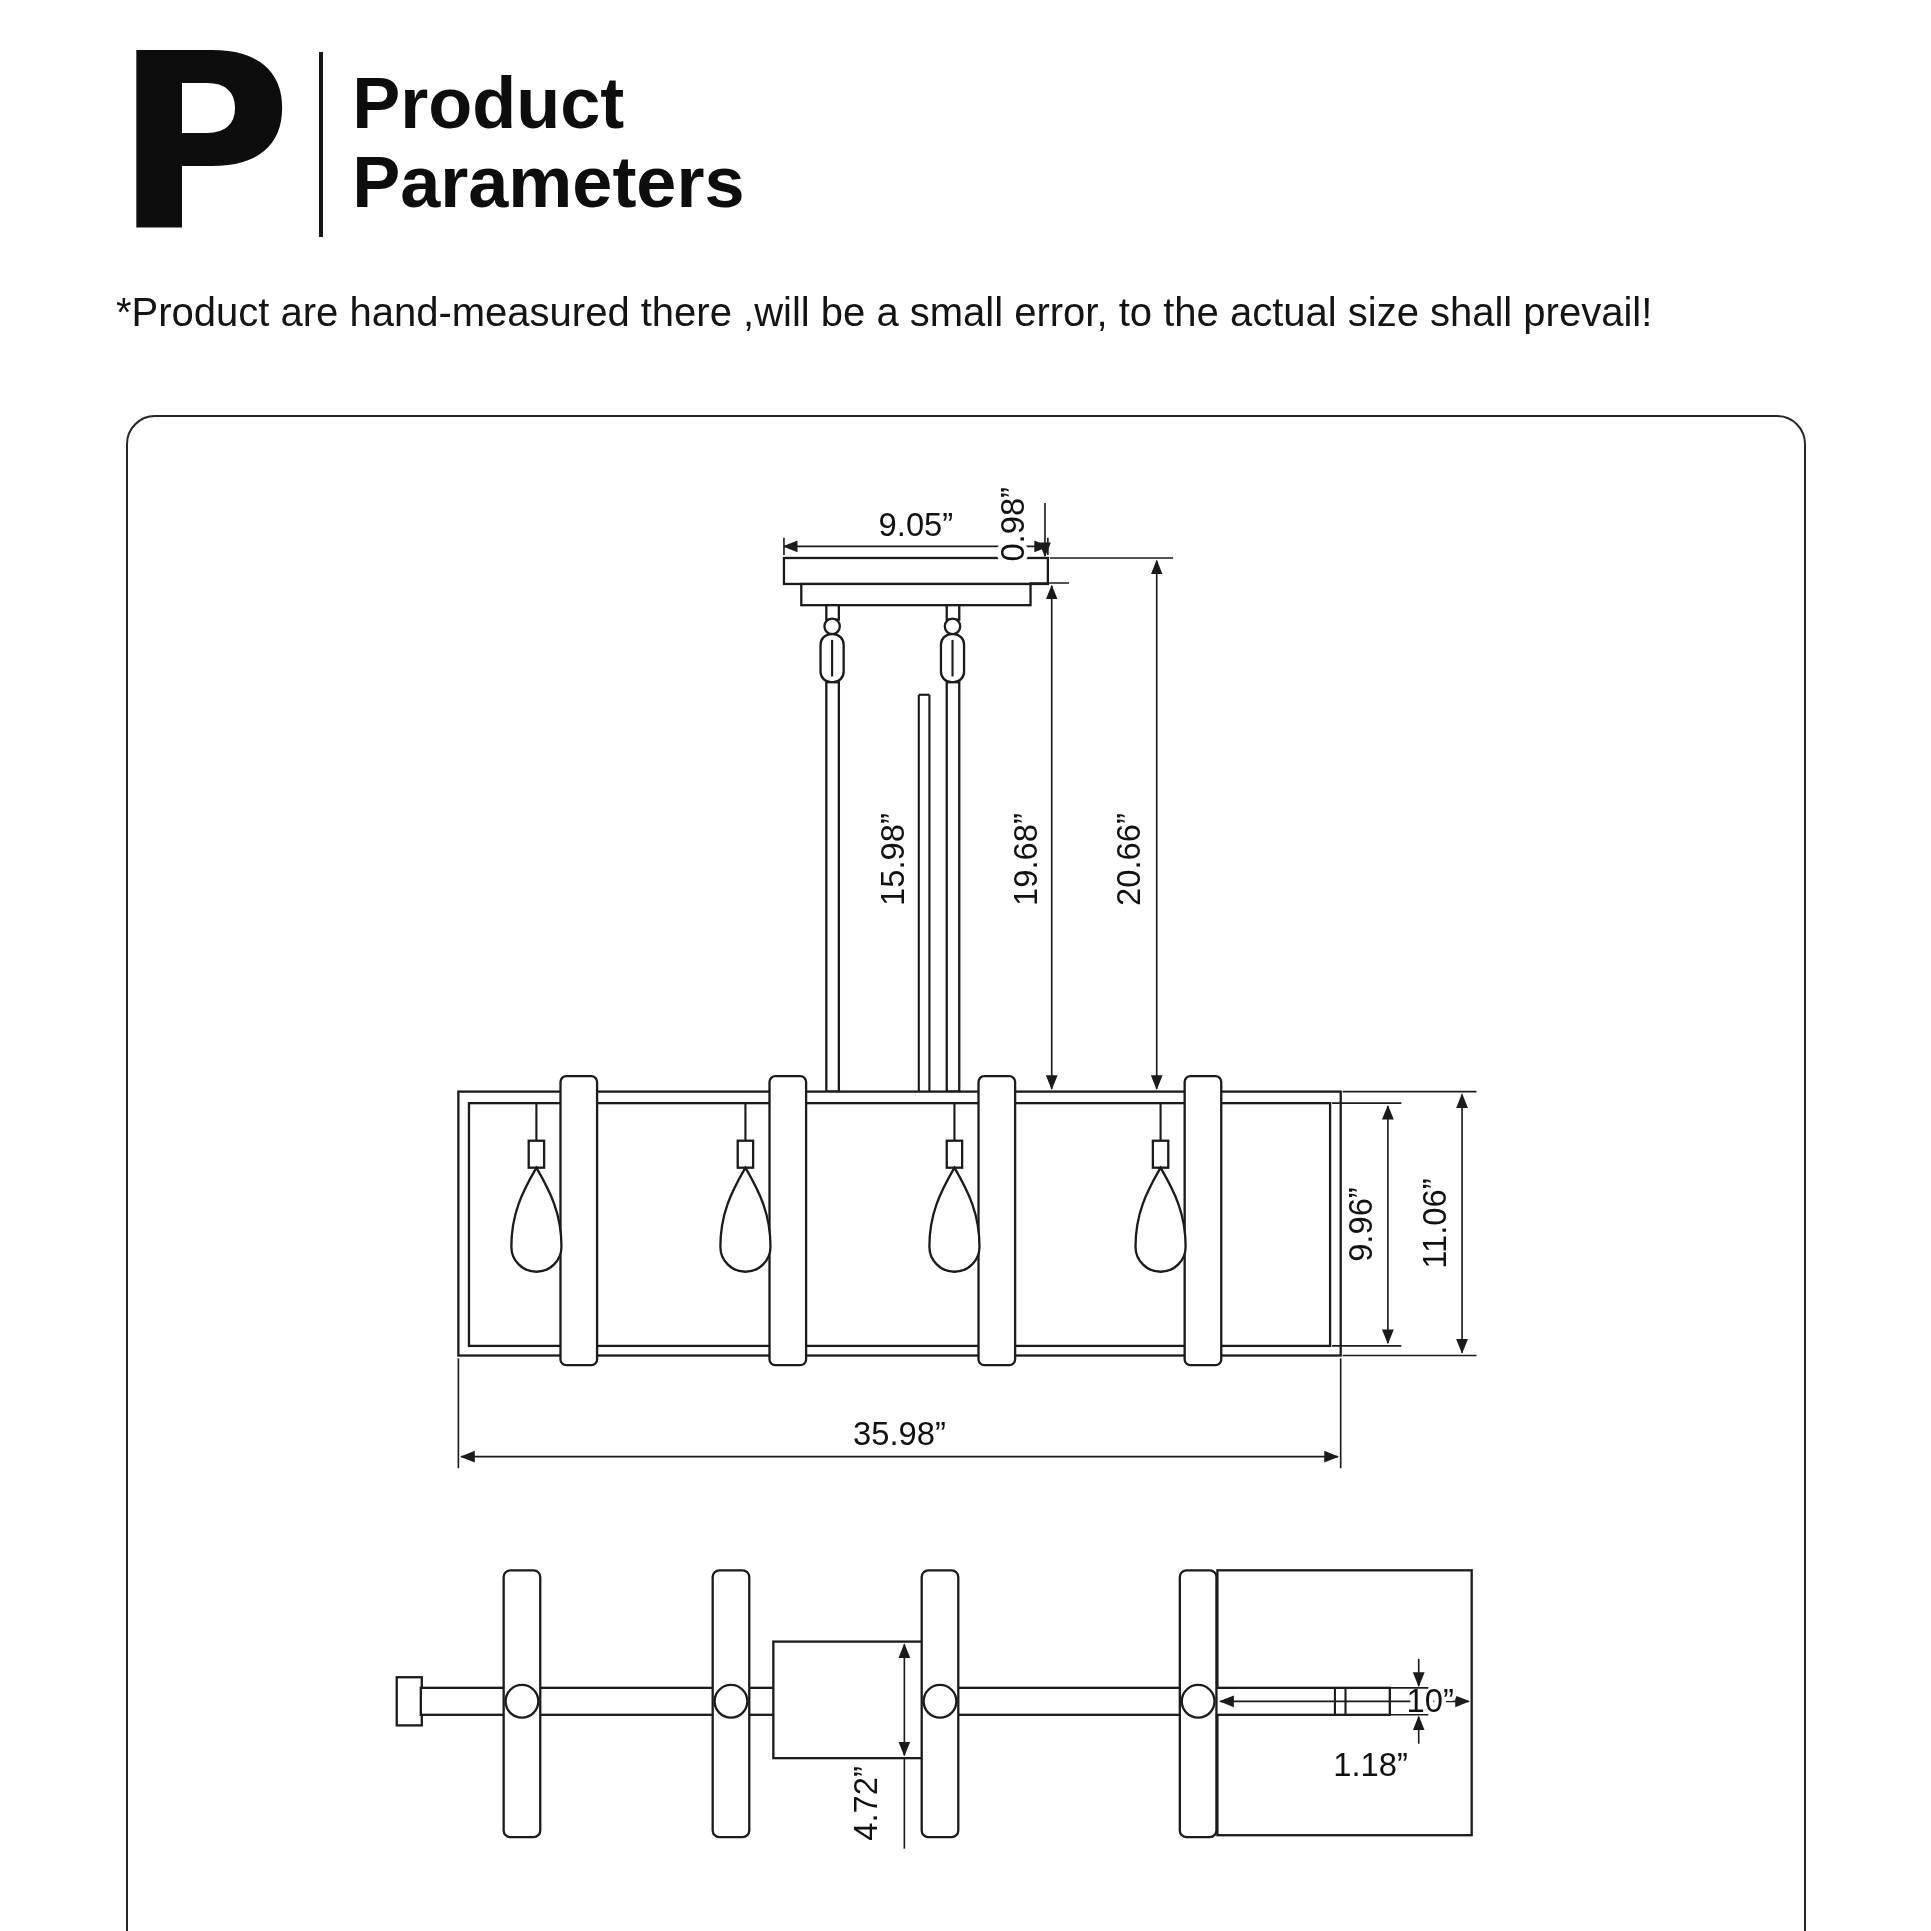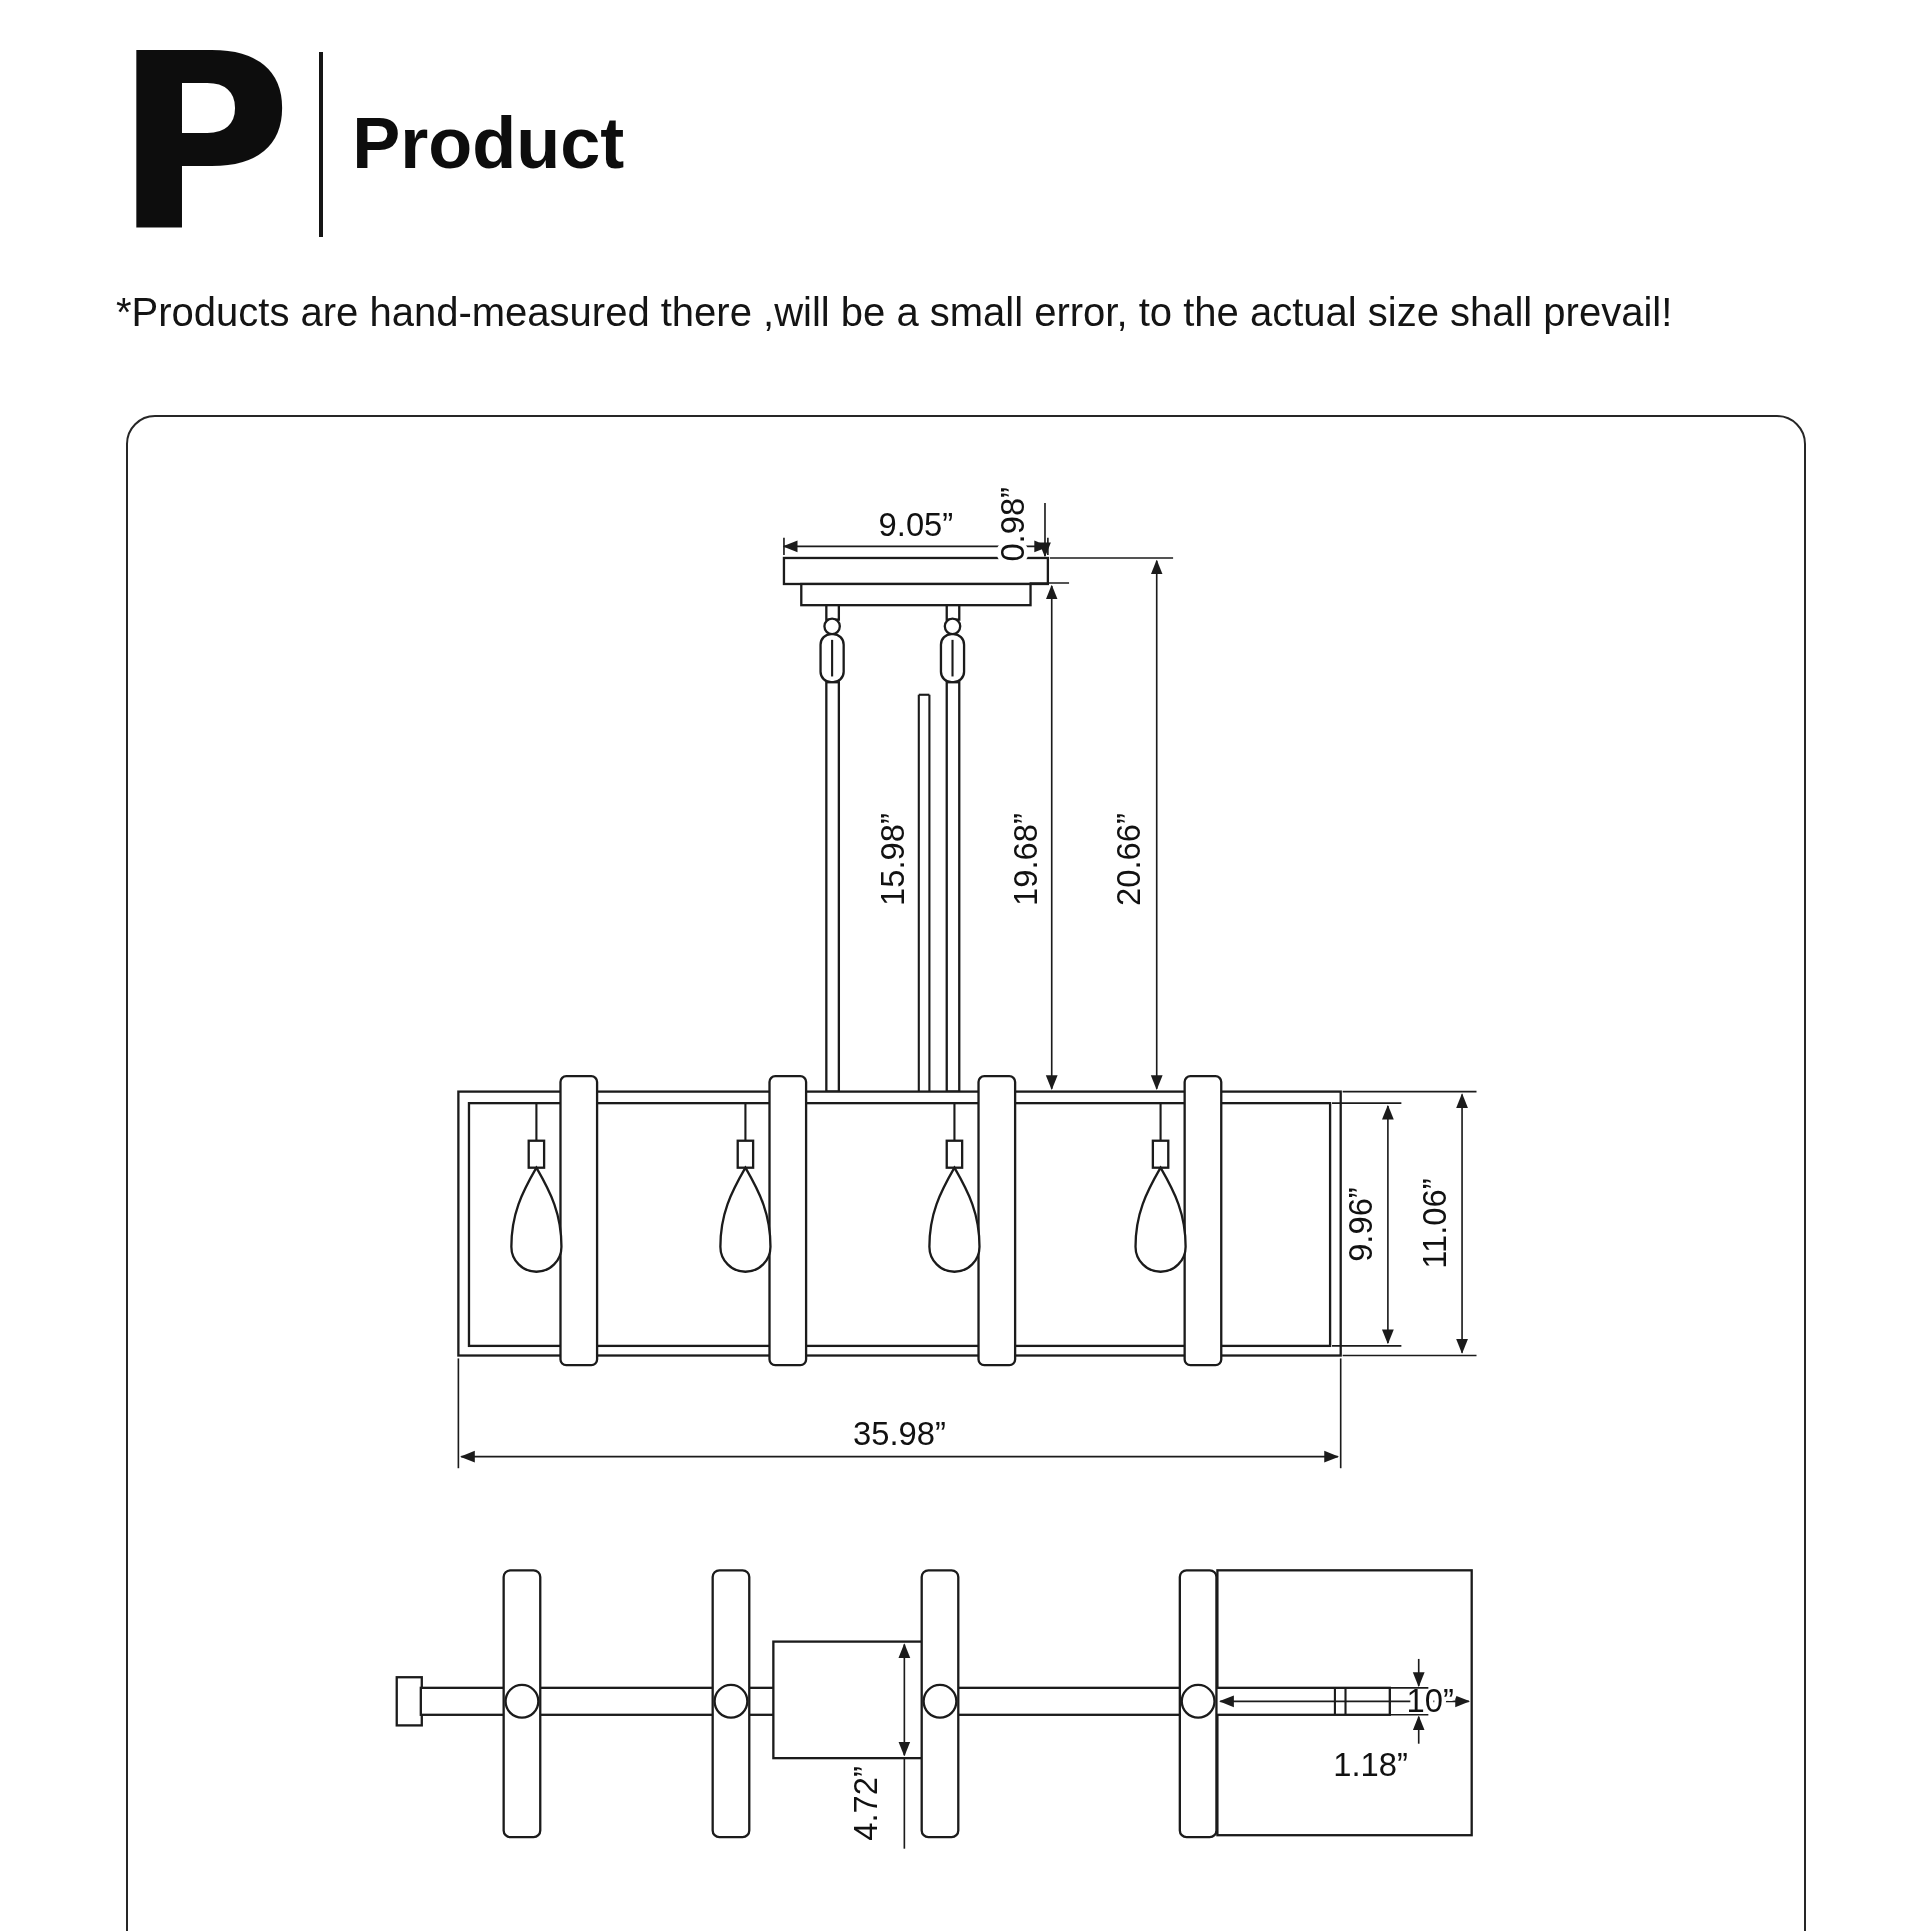--- a/index.html
+++ b/index.html
@@ -28,23 +28,24 @@
 <body>
 
 <div class="page">
 
   <header>
     <div class="brand">
       <div class="p-letter">P</div>
       <div class="v-divider"></div>
       <h1 class="title">
         <span>Product</span>
+        <span>Parameters</span>
       </h1>
     </div>
-    <p class="disclaimer">*Products are hand-measured there ,will be a small error, to the actual size shall prevail!</p>
+    <p class="disclaimer">*Product are hand-measured there ,will be a small error, to the actual size shall prevail!</p>
   </header>
 
   <section class="panel">
     <svg viewBox="0 0 1740 1545">
       <defs>
         <marker id="arw" viewBox="0 0 10 10" refX="9.2" refY="5" markerWidth="9" markerHeight="9" orient="auto-start-reverse">
           <path d="M0,1 L10,5 L0,9 z" fill="#1b1b1b"></path>
         </marker>
       </defs>
 

